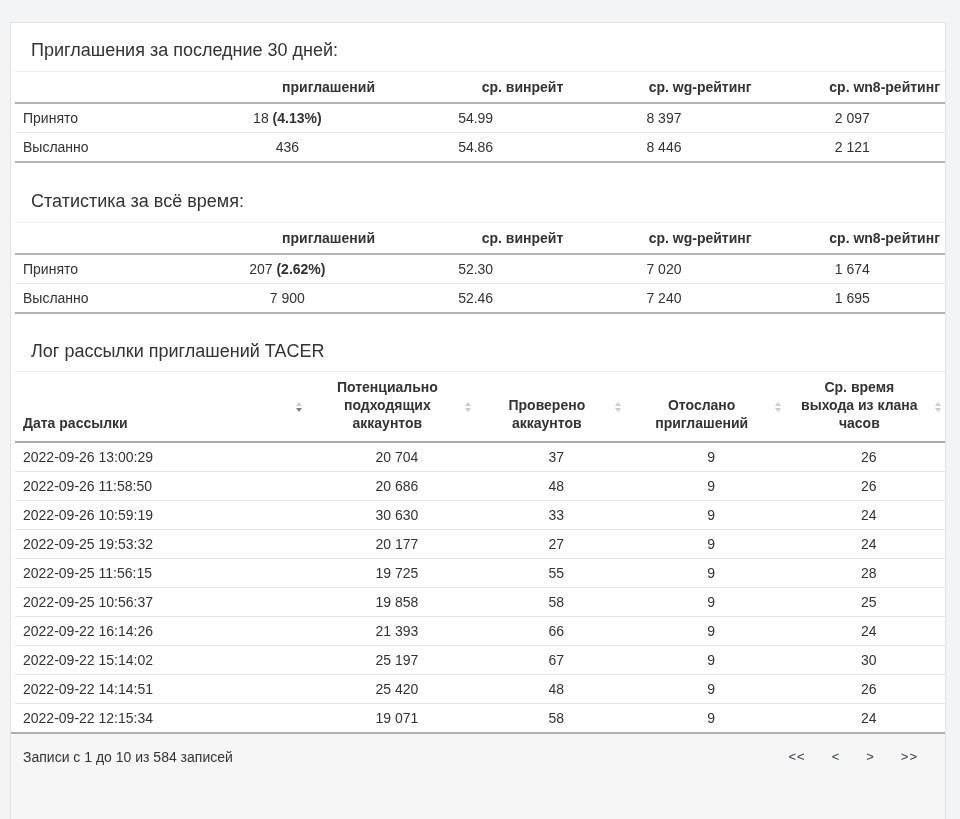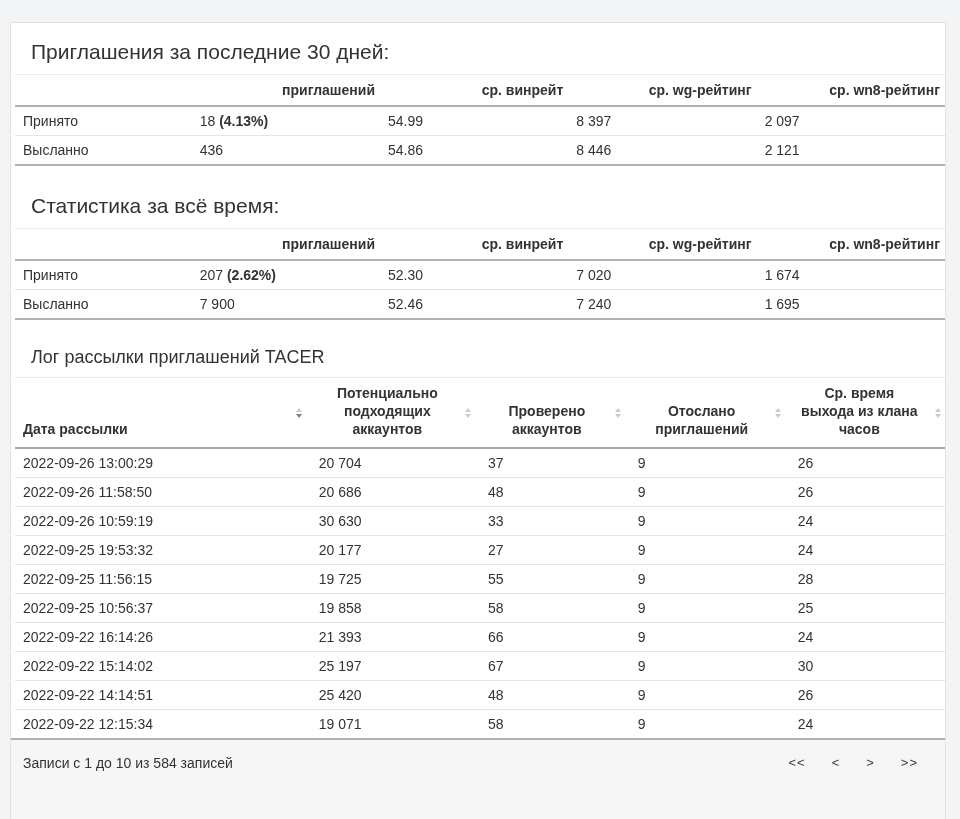--- a/index.html
+++ b/index.html
@@ -39,21 +39,21 @@
     justify-content: space-between;
     padding: 0 10px 0 14px;
     font-size: 14px;
     color: #333;
     cursor: pointer;
   }
   .chevron-down svg { display: block; }
 
   
   .section-heading {
-    font-size: 21px;
+    font-size: 18px;
     font-weight: 400;
     color: #333;
     padding-left: 20px;
   }
   .h-30d { margin: 17px 0 10px; }
   .h-all { margin: 28px 0 10px; }
   .h-log { margin: 27px 0 9px; font-size: 18px; }
 
   
   table { border-collapse: collapse; width: calc(100% - 4px); margin-left: 4px; font-size: 14px; }
@@ -62,21 +62,21 @@
   
   .summary-table { border-top: 1px solid #ececec; }
   .summary-table thead th {
     font-weight: bold;
     text-align: right;
     padding: 6px 5px 6px 8px;
     border-bottom: 2px solid #b2b2b2;
     white-space: nowrap;
   }
   .summary-table td {
-    text-align: left;
+    text-align: center;
     padding: 5px 5px 5px 8px;
     border-bottom: 1px solid #e4e4e4;
   }
   .summary-table tbody tr:last-child td { border-bottom: 2px solid #b2b2b2; }
   .summary-table .label-col { width: 19%; }
   .summary-table .num-col { width: 20.25%; }
   .summary-table td.row-label { text-align: left; padding-left: 8px; }
   .pct { font-weight: bold; }
 
   
@@ -90,21 +90,21 @@
     border-bottom: 2px solid #a9a9a9;
     cursor: pointer;
   }
   .log-table thead th.col-date { text-align: left; padding-left: 8px; }
   .log-table col.c1 { width: 31.8%; }
   .log-table col.c2 { width: 18.2%; }
   .log-table col.c3 { width: 16.1%; }
   .log-table col.c4 { width: 17.2%; }
   .log-table col.c5 { width: 16.7%; }
   .log-table td {
-    text-align: left;
+    text-align: center;
     padding: 5px 5px 5px 8px;
     height: 28px;
     border-bottom: 1px solid #e4e4e4;
     white-space: nowrap;
   }
   .log-table td.cell-date { text-align: left; }
   .log-table tbody tr:last-child td { border-bottom: none; }
 
   
   .sort-icon {

